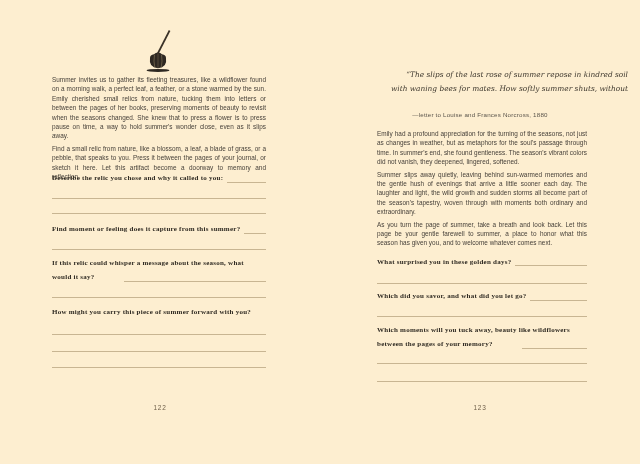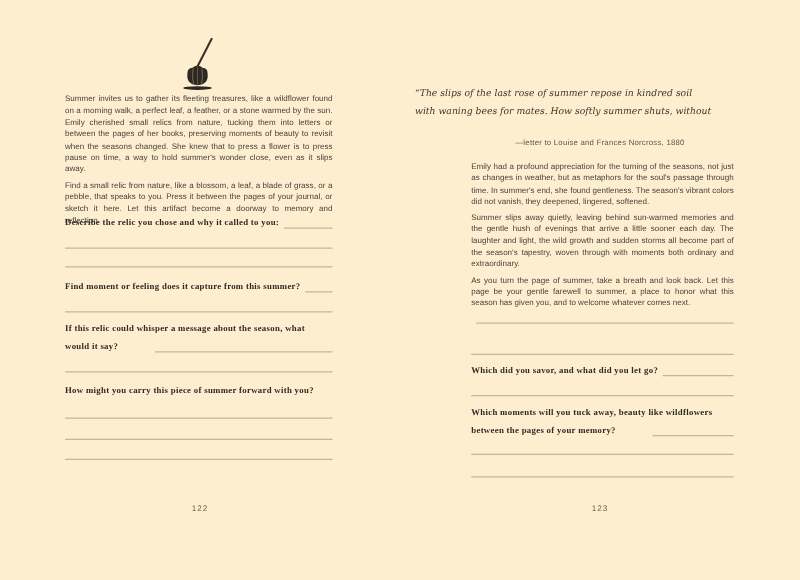--- a/index.html
+++ b/index.html
@@ -15,21 +15,21 @@
   .icon-wrap{position:absolute;top:28px;left:0;width:320px;text-align:center;}
 
   
   .body-paras{position:absolute;font-size:6.4px;line-height:9.4px;color:#47413a;
     text-align:justify;letter-spacing:0.02px;}
   .page.left .body-paras{top:75px;left:52px;right:54px;}
   .page.right .body-paras{top:129px;left:57px;right:53px;}
   .body-paras p{margin:0 0 3px 0;}
 
   
-  .quote{position:absolute;top:68px;left:12px;right:12px;text-align:left;
+  .quote{position:absolute;top:68px;left:12px;right:12px;text-align:right;
     font-family:"DejaVu Serif",serif;font-style:italic;font-size:7.4px;
     line-height:14.3px;color:#3c362c;}
   .quote-attr{position:absolute;top:111px;left:20px;right:20px;text-align:center;
     font-size:6.2px;color:#5a544b;letter-spacing:0.2px;}
 
   
   .prompt{position:absolute;}
   .page.left .prompt{left:52px;right:54px;}
   .page.right .prompt{left:57px;right:53px;}
   .prompt-row{display:flex;align-items:baseline;}
@@ -121,20 +121,21 @@
     <div class="quote-attr">—letter to Louise and Frances Norcross, 1880</div>
 
     <div class="body-paras">
       <p>Emily had a profound appreciation for the turning of the seasons, not just as changes in weather, but as metaphors for the soul's passage through time. In summer's end, she found gentleness. The season's vibrant colors did not vanish, they deepened, lingered, softened.</p>
       <p>Summer slips away quietly, leaving behind sun-warmed memories and the gentle hush of evenings that arrive a little sooner each day. The laughter and light, the wild growth and sudden storms all become part of the season's tapestry, woven through with moments both ordinary and extraordinary.</p>
       <p>As you turn the page of summer, take a breath and look back. Let this page be your gentle farewell to summer, a place to honor what this season has given you, and to welcome whatever comes next.</p>
     </div>
 
     <div class="prompt" style="top:257.5px">
       <div class="prompt-row">
+        <span class="prompt-text">What surprised you in these golden days?</span>
         <span class="prompt-rule"></span>
       </div>
     </div>
     <div class="aline" style="top:282.5px"></div>
 
     <div class="prompt" style="top:292px">
       <div class="prompt-row">
         <span class="prompt-text">Which did you savor, and what did you let go?</span>
         <span class="prompt-rule"></span>
       </div>

